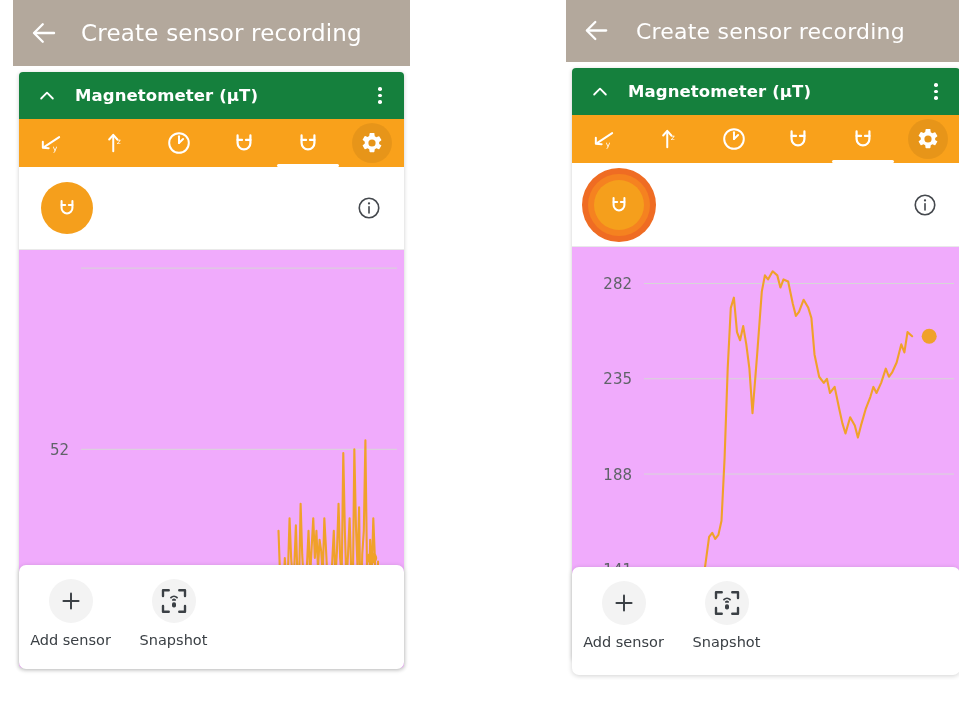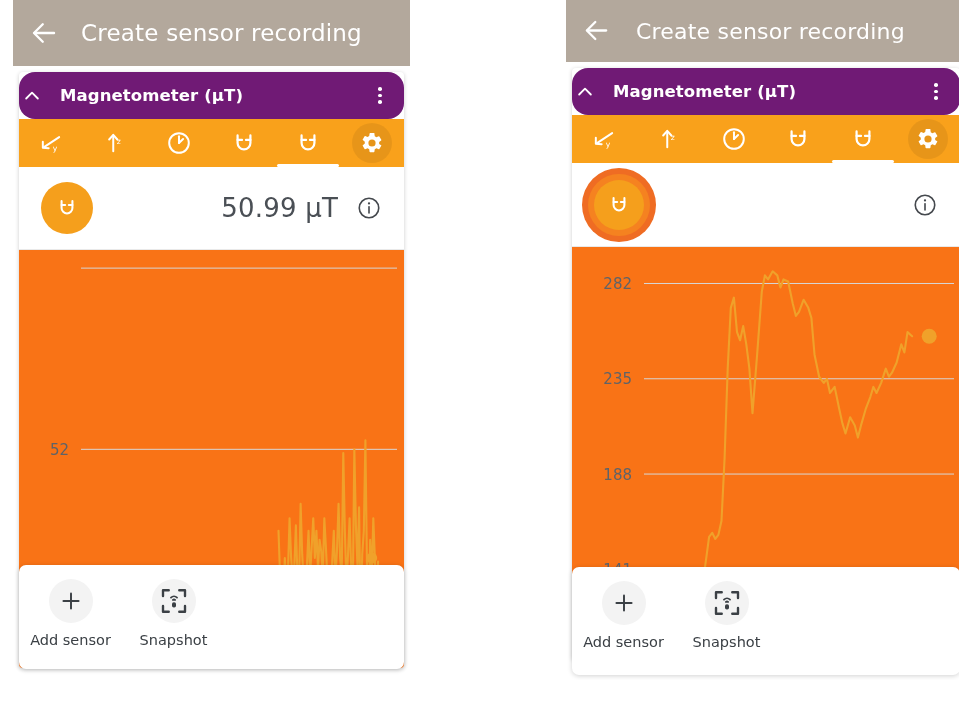--- a/index.html
+++ b/index.html
@@ -34,22 +34,22 @@
   
   .card{
     background:#ffffff;margin:6px 6px 0 6px;border-radius:4px;
     box-shadow:0 1px 4px rgba(0,0,0,.20);
     position:relative;overflow:hidden;
   }
   .panel.left .card{height:596px;}
   .panel.right .card{height:592px;}
 
   .card-header{
-    background:#701a75;height:47px;display:flex;align-items:center;
-    padding:0 14px 0 3px;box-sizing:border-box;color:#fff;border-radius:16px;
+    background:#15803d;height:47px;display:flex;align-items:center;
+    padding:0 14px 0 18px;box-sizing:border-box;color:#fff;
   }
   .chev{width:20px;height:20px;flex:0 0 auto;}
   .card-title{
     font-size:16.5px;font-weight:600;margin-left:18px;flex:1 1 auto;
     white-space:nowrap;letter-spacing:.1px;
   }
   .kebab{width:20px;height:22px;flex:0 0 auto;display:flex;flex-direction:column;
     align-items:center;justify-content:center;gap:3px;}
   .kebab i{width:3.6px;height:3.6px;border-radius:50%;background:#fff;display:block;}
 
@@ -92,21 +92,21 @@
   .magnet-badge svg{display:block;position:relative;z-index:2;}
   .value-spacer{flex:1 1 auto;}
   .value-text{
     font-size:26px;color:#4a4f55;font-weight:400;letter-spacing:.2px;
     white-space:nowrap;
   }
   .panel.right .value-text{font-size:25px;}
   .info-icon{width:26px;height:26px;flex:0 0 auto;margin-left:18px;}
 
   
-  .chart-wrap{position:relative;background:#f97316;}
+  .chart-wrap{position:relative;background:#f0abfc;}
   .panel.left .chart-wrap{height:453px;text-align:right;}
   .panel.right .chart-wrap{height:446px;}
   .chart-svg{display:block;width:100%;height:100%;}
   .grid-line{stroke:#d7d7d7;stroke-width:1;}
   .axis-label{
     fill:#5f6368;font-family:"DejaVu Sans","Liberation Sans",sans-serif;
     font-size:15px;text-anchor:end;
   }
   .trace{fill:none;stroke:#f0a12a;stroke-width:2.1;stroke-linejoin:round;stroke-linecap:round;}
   .trace-dot{fill:#f0a12a;}
@@ -220,21 +220,20 @@
 
       <div class="value-row">
         <div class="magnet-badge">
           <svg width="26" height="26" viewBox="0 0 24 24" fill="none" stroke="#fff" stroke-width="1.9" stroke-linecap="round" stroke-linejoin="round">
             <path d="M7 5.5 L7 12 A5 5 0 0 0 17 12 L17 5.5"></path>
             <line x1="7" y1="9.3" x2="10.3" y2="9.3"></line>
               <line x1="13.7" y1="9.3" x2="17" y2="9.3"></line>
           </svg>
         </div>
         <div class="value-spacer"></div>
-        <div class="value-text">50.99 µT</div>
         <div class="info-icon">
           <svg width="26" height="26" viewBox="0 0 24 24" fill="none" stroke="#45494e" stroke-width="1.5">
             <circle cx="12" cy="12" r="9"></circle>
             <circle cx="12" cy="7.8" r="1.05" fill="#45494e" stroke="none"></circle>
             <line x1="12" y1="10.8" x2="12" y2="16.6" stroke-linecap="round"></line>
           </svg>
         </div>
       </div>
 
       <div class="chart-wrap">

